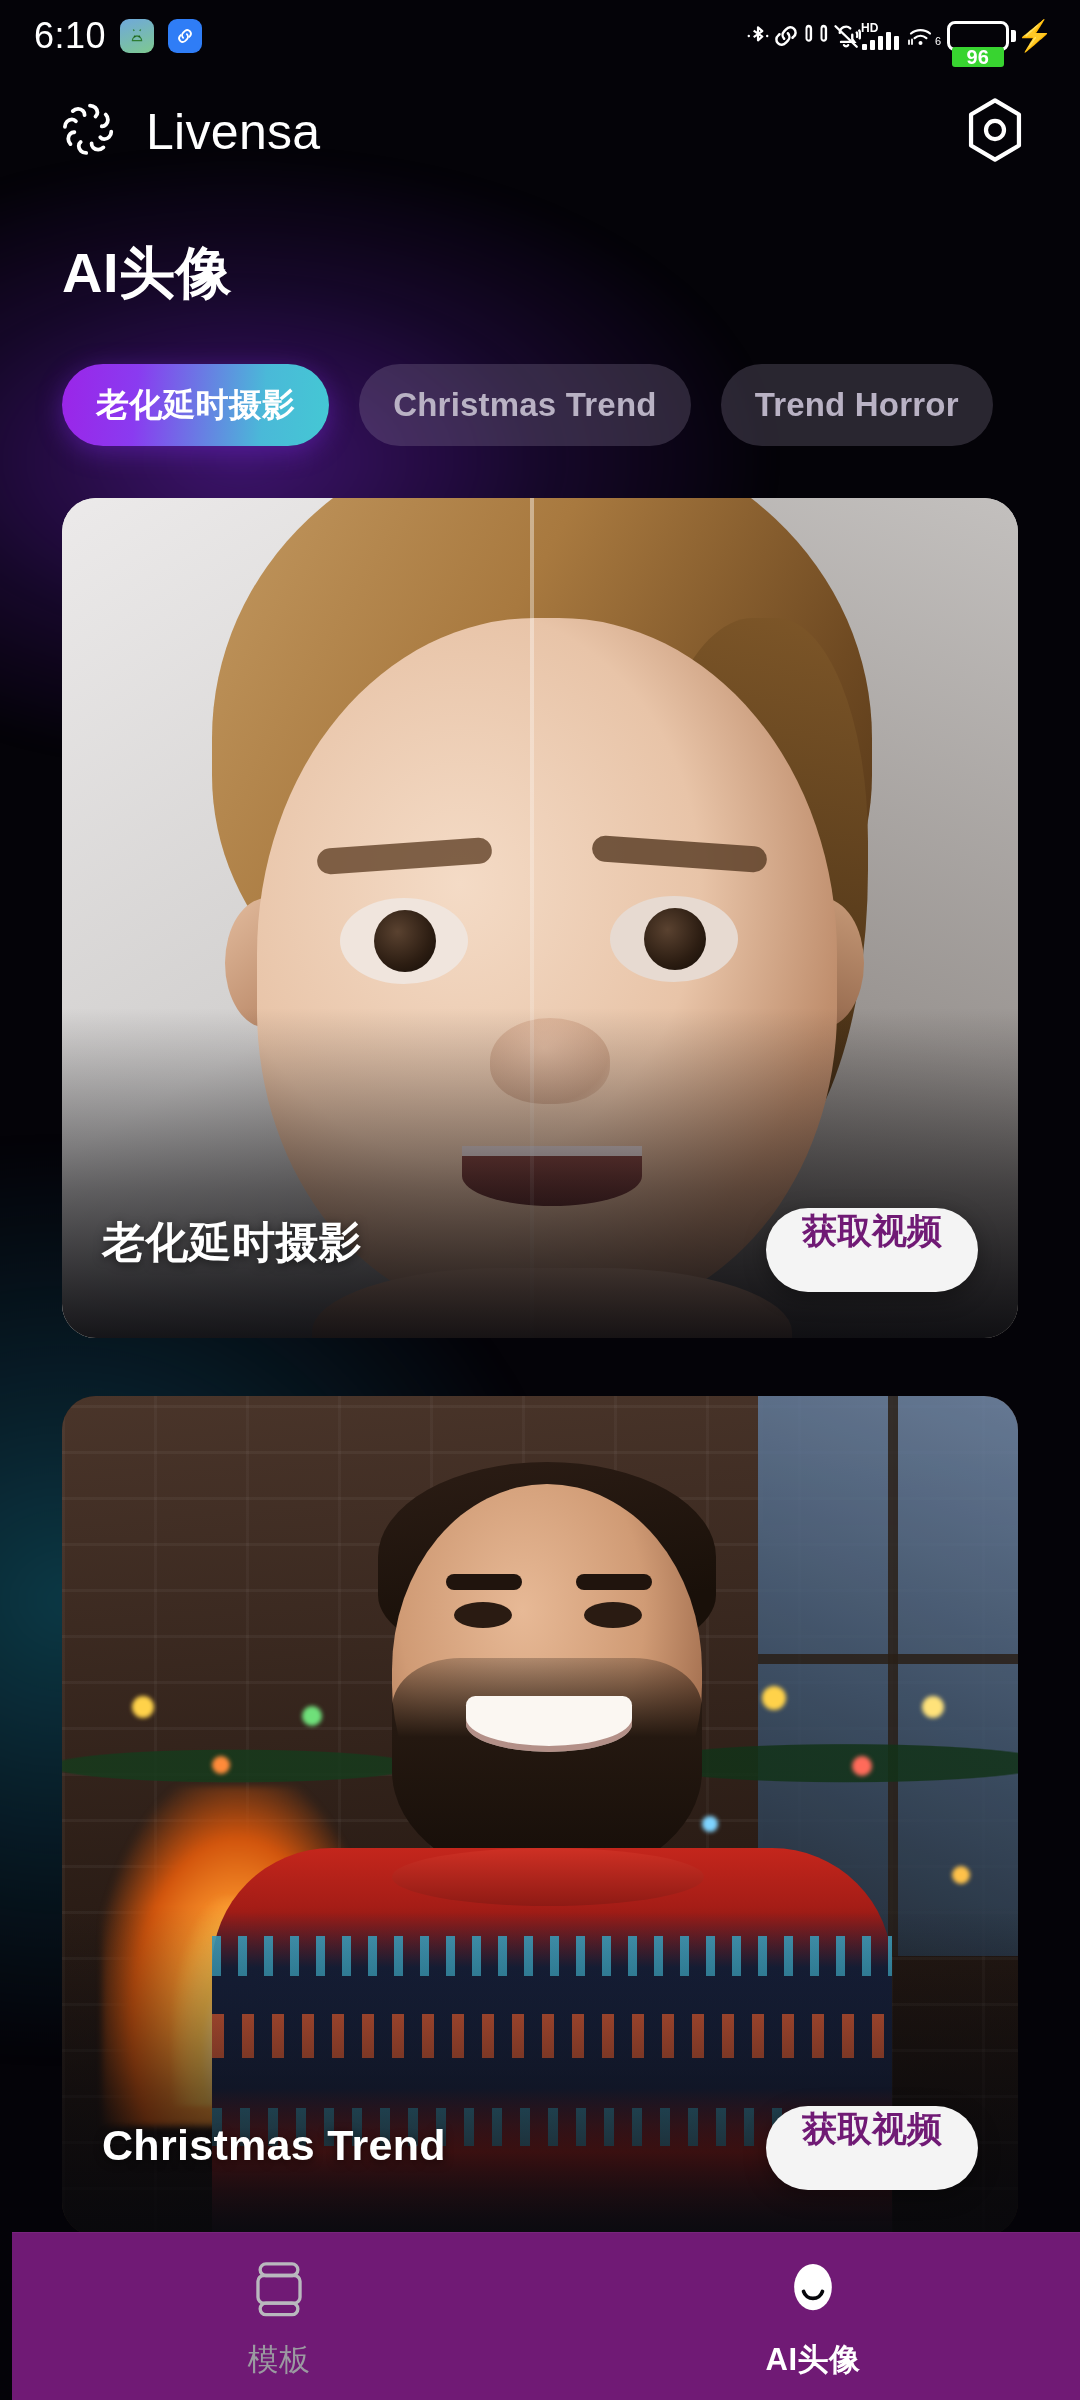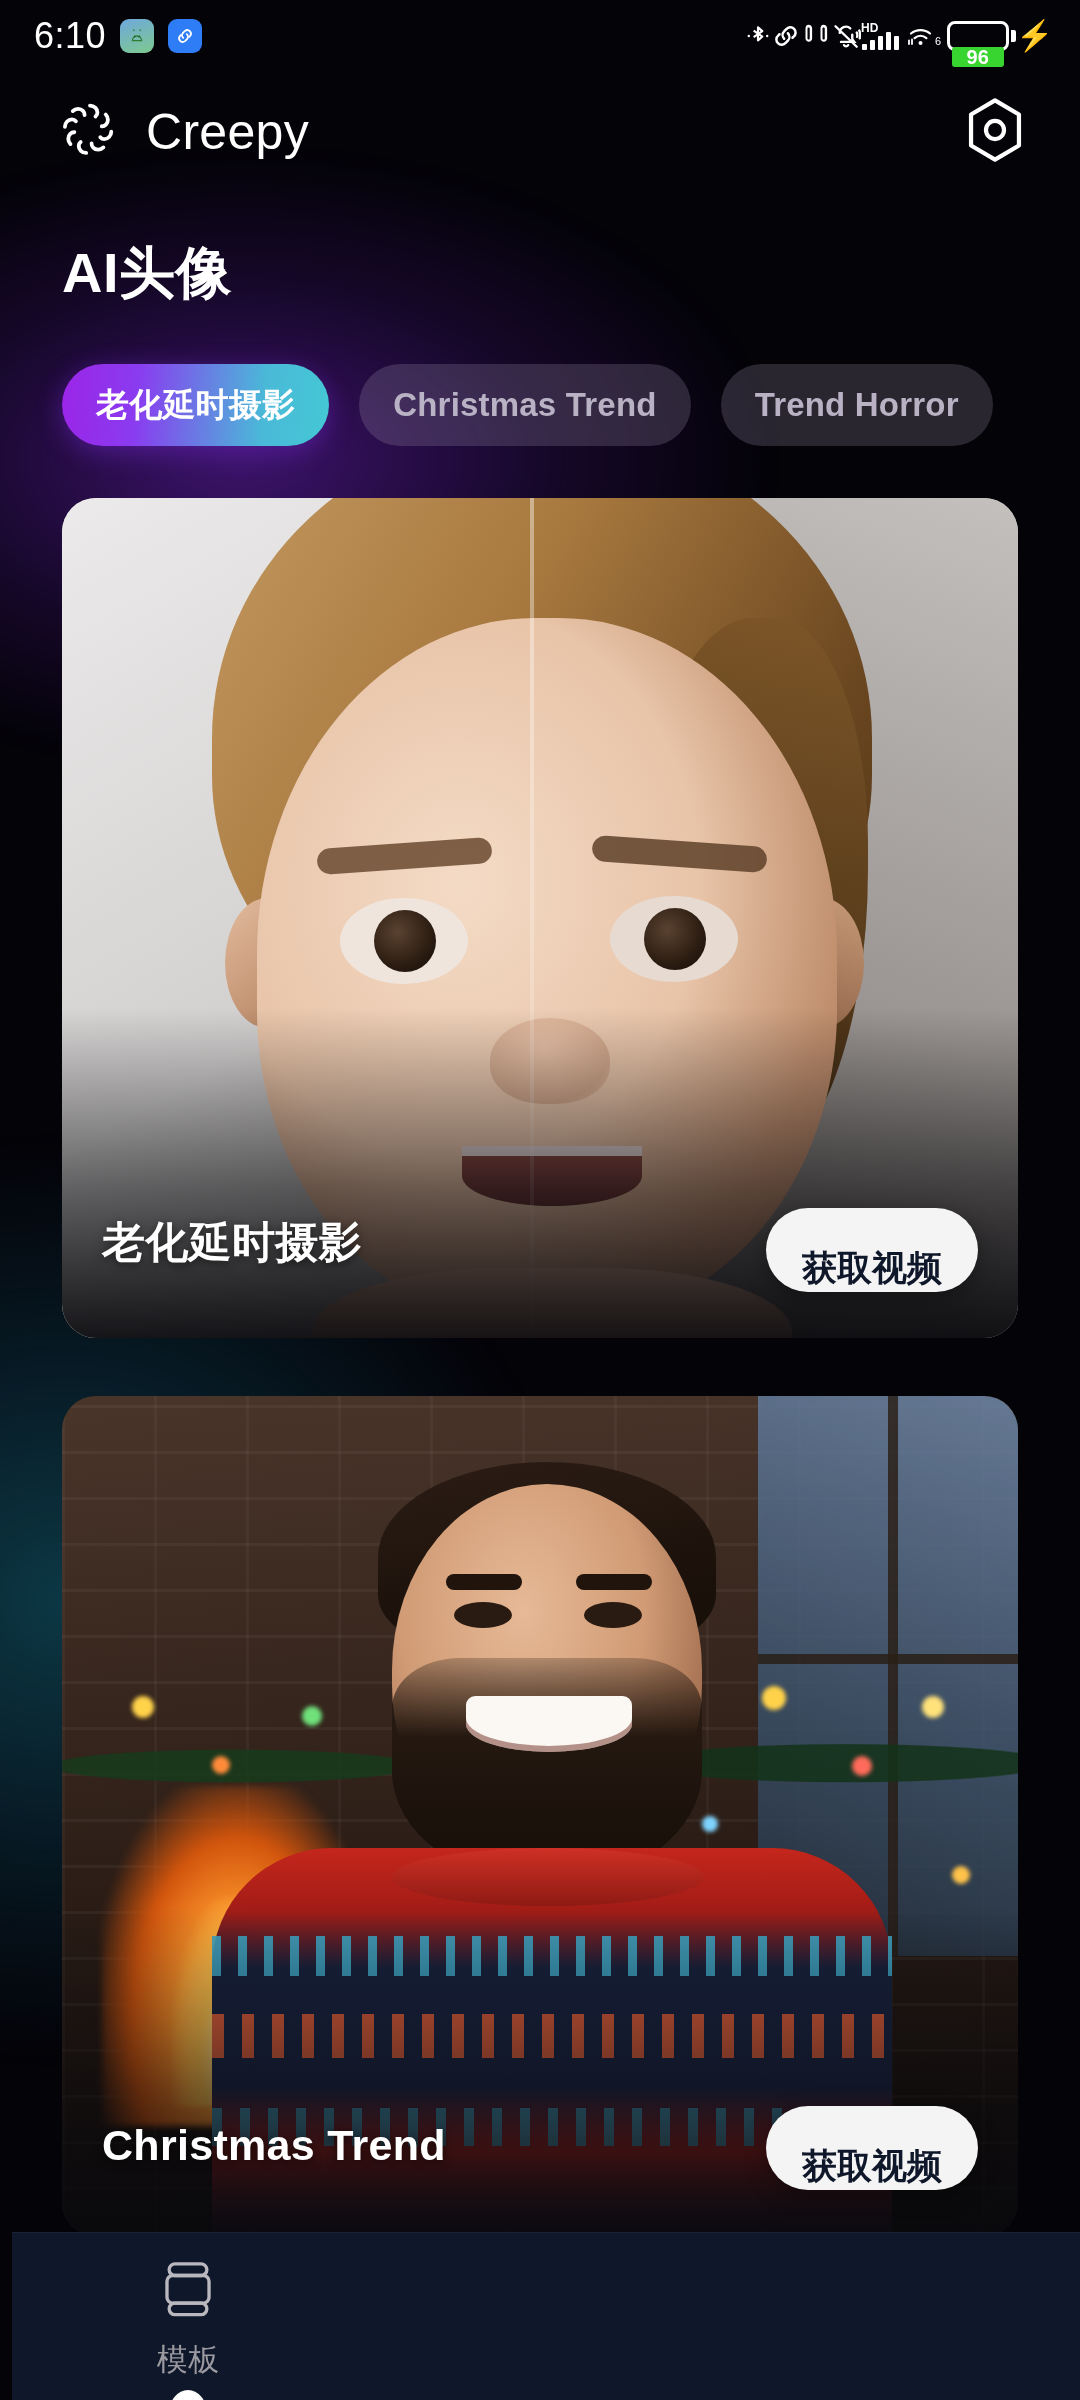--- a/index.html
+++ b/index.html
@@ -113,23 +113,23 @@
   .card-foot {
     position:absolute; left:0; right:0; bottom:0;
     padding:0 40px 46px 40px;
     display:flex; align-items:flex-end; justify-content:space-between;
   }
   .card-text { padding-bottom:6px; }
   .card-title { color:#fff; font-size:43px; font-weight:700; letter-spacing:.3px; margin-bottom:14px;
                 text-shadow:0 2px 10px rgba(0,0,0,.6); }
   .card-sub   { color:#c9c9cc; font-size:36px; font-weight:400; text-shadow:0 2px 10px rgba(0,0,0,.6); }
   .cta {
-    background:#f4f4f4; color:#0f172a;
+    background:#f4f4f4; color:#701a75;
     height:84px; padding:0 36px; border-radius:42px;
-    display:flex; align-items:flex-end; justify-content:center;
+    display:flex; align-items:flex-start; justify-content:center;
     font-size:35px; font-weight:700; white-space:nowrap;
     box-shadow:0 6px 22px rgba(0,0,0,.35);
   }
 
   
   .art1 { background:linear-gradient(160deg,#dcdcdc 0%, #c8c8c6 45%, #6e6a66 100%); }
   .a1-bgl { position:absolute; left:0; top:0; width:46%; height:100%;
             background:linear-gradient(150deg,#eceaea 0%, #d2d0cf 60%, #8d8a87 100%); }
   .a1-bgr { position:absolute; right:0; top:0; width:56%; height:100%;
             background:linear-gradient(200deg,#c3c0be 0%, #9a9592 55%, #5a5652 100%); }
@@ -216,25 +216,24 @@
   .a2-knit2 { position:absolute; left:150px; top:618px; width:680px; height:44px;
     background:repeating-linear-gradient(90deg,#e8623a 0 12px, rgba(0,0,0,0) 12px 30px); opacity:.95; }
   .a2-knit3 { position:absolute; left:150px; top:712px; width:680px; height:38px;
     background:repeating-linear-gradient(90deg,#3fa6c4 0 10px, rgba(0,0,0,0) 10px 28px); opacity:.85; }
   .a2-collar{ position:absolute; left:330px; top:452px; width:312px; height:58px; border-radius:50%;
     background:linear-gradient(#cf3024,#8e1a14); }
 
   
   .nav {
     position:absolute; left:12px; right:0; bottom:0; height:168px;
-    background:#0f172a; z-index:20;
+    background:#701a75; z-index:20;
     display:flex; align-items:flex-start; justify-content:space-around;
     padding-top:22px;
     border-top:1px solid rgba(255,255,255,.05);
-    flex-direction:column;
   }
   .nav-item { width:33%; display:flex; flex-direction:column; align-items:center; gap:14px; }
   .nav-ic { height:70px; display:flex; align-items:center; justify-content:center; }
   .nav-label { font-size:31px; letter-spacing:.5px; }
   .nav-item.idle .nav-label { color:#9b9aa1; font-weight:400; }
   .nav-item.active .nav-label { color:#ffffff; font-weight:700; }
 </style>
 </head>
 <body>
 
@@ -327,21 +326,21 @@
           <path d="M32 9c4 0 7 3.2 7 6.6 0 1.6-.7 2.8-1.8 3.7"></path>
           <path d="M46.8 17.4c2.8 2.8 2.6 7.2.2 9.6-1.1 1.1-2.5 1.6-3.9 1.5"></path>
           <path d="M52 33.6c0 4-3.2 7-6.6 7-1.6 0-2.8-.7-3.7-1.8"></path>
           <path d="M44.6 48.4c-2.8 2.8-7.2 2.6-9.6.2-1.1-1.1-1.6-2.5-1.5-3.9"></path>
           <path d="M28.4 53.6c-4 0-7-3.2-7-6.6 0-1.6.7-2.8 1.8-3.7"></path>
           <path d="M13.6 45.2c-2.8-2.8-2.6-7.2-.2-9.6 1.1-1.1 2.5-1.6 3.9-1.5"></path>
           <path d="M8.4 29c0-4 3.2-7 6.6-7 1.6 0 2.8.7 3.7 1.8"></path>
           <path d="M15.8 14.2c2.8-2.8 7.2-2.6 9.6-.2 1.1 1.1 1.6 2.5 1.5 3.9"></path>
         </svg>
       </span>
-      <span class="brand-name">Creepy</span>
+      <span class="brand-name">Livensa</span>
     </div>
     <div class="settings-btn">
       <span>
         <svg width="62" height="68" viewBox="0 0 44 48" fill="none" stroke="#fff" stroke-width="3" stroke-linejoin="round">
           <path d="M22 3 L39 13 V35 L22 45 L5 35 V13 Z"></path>
           <circle cx="22" cy="24" r="6.4"></circle>
         </svg>
       </span>
     </div>
   </div>

